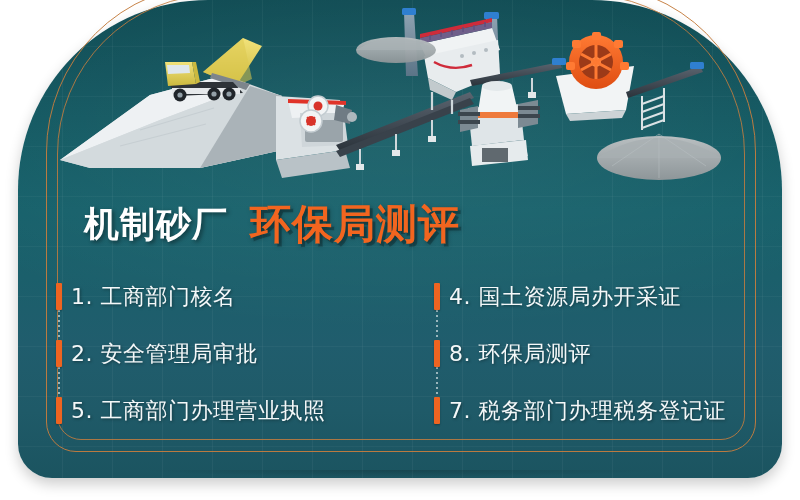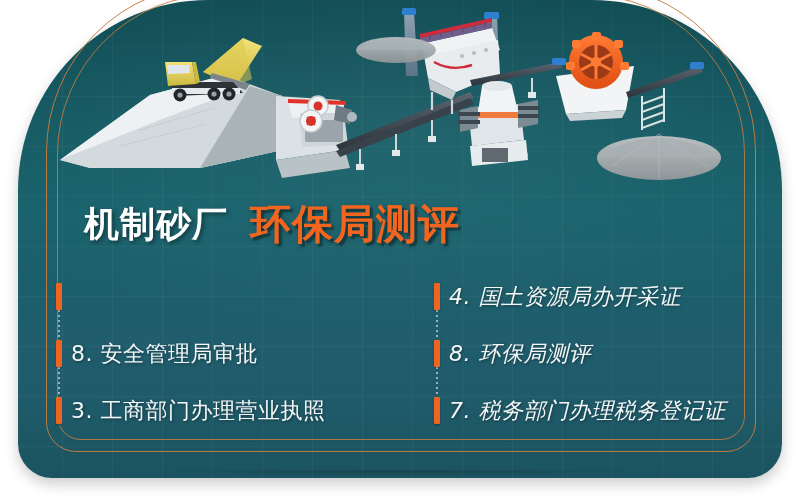--- a/index.html
+++ b/index.html
@@ -88,21 +88,21 @@
     font-family:"DejaVu Sans","Liberation Sans",sans-serif;
   }
 
   
   .lists{
     position:absolute;left:0;top:268px;width:800px;height:170px;
     display:flex;
   }
   .col{position:relative;width:360px;}
   .col-left{margin-left:56px;}
-  .col-right{margin-left:18px;font-style:italic;}
+  .col-right{margin-left:18px;}
 
   .row{
     position:relative;height:57px;display:flex;align-items:center;
   }
   .bar{
     width:6px;height:27px;background:#ee6421;border-radius:1px;flex:0 0 auto;
     box-shadow:0 1px 2px rgba(0,0,0,.3);
   }
   .row-text{
     margin-left:9px;color:#f4f8f9;font-size:22px;font-weight:normal;
@@ -340,28 +340,29 @@
   </div>
 
   <div class="lists">
 
     <div class="col col-left">
       <div class="dots dots-1"></div>
       <div class="dots dots-2"></div>
 
       <div class="row">
         <span class="bar"></span>
-      </div>
-      <div class="row">
-        <span class="bar"></span>
-        <span class="row-text">8. 安全管理局审批</span>
-      </div>
-      <div class="row">
-        <span class="bar"></span>
-        <span class="row-text">3. 工商部门办理营业执照</span>
+        <span class="row-text">1. 工商部门核名</span>
+      </div>
+      <div class="row">
+        <span class="bar"></span>
+        <span class="row-text">2. 安全管理局审批</span>
+      </div>
+      <div class="row">
+        <span class="bar"></span>
+        <span class="row-text">5. 工商部门办理营业执照</span>
       </div>
     </div>
 
     <div class="col col-right">
       <div class="dots dots-1"></div>
       <div class="dots dots-2"></div>
 
       <div class="row">
         <span class="bar"></span>
         <span class="row-text">4. 国土资源局办开采证</span>

